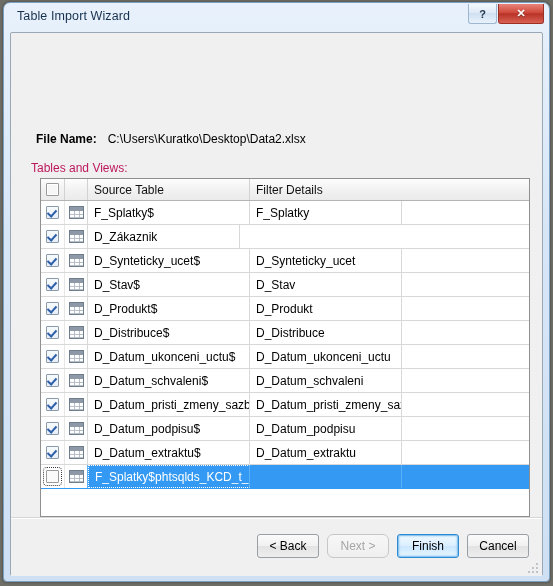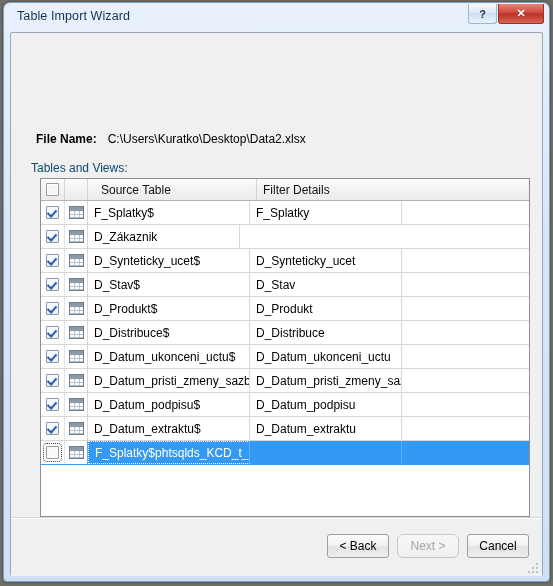--- a/index.html
+++ b/index.html
@@ -116,21 +116,21 @@
     color: #000;
     white-space: nowrap;
   }
   .filename-row .lbl { font-weight: bold; }
   .filename-row .val { margin-left: 11px; }
 
   .tv-label {
     position: absolute;
     left: 20px; top: 69px;
     font-size: 12px;
-    color: #0c4a6e;
+    color: #be185d;
   }
 
   
   .grid {
     position: absolute;
     left: 29px; top: 86px;
     width: 490px; height: 339px;
     box-sizing: border-box;
     background: #ffffff;
     border: 1px solid #8f8f8f;
@@ -150,21 +150,21 @@
     align-items: center;
     font-size: 12px;
     color: #111;
     padding-left: 6px;
     position: relative;
     white-space: nowrap;
     overflow: hidden;
   }
   .gh.c-chk   { width: 24px; padding-left: 0; justify-content: center; }
   .gh.c-icon  { width: 23px; }
-  .gh.c-src   { width: 162px; margin-left: 7px; }
+  .gh.c-src   { width: 162px; }
   .gh.c-fr    { width: 152px; }
   .gh.c-fd    { width: 127px; border-right: none; }
 
   .head-chk {
     width: 13px; height: 13px;
     box-sizing: border-box;
     background: #f6f6f6;
     border: 1px solid #9a9a9a;
     border-radius: 1px;
     box-shadow: inset 0 0 0 1px #ffffff;
@@ -482,20 +482,36 @@
                   <span class="cell-chk checked"></span>
                 </div>
                 <div class="gc c-icon">
                   <span class="tbl-icon">
                     <i class="v1"></i>
                     <i class="v2"></i>
                     <i class="h1"></i>
                     <i class="h2"></i>
                   </span>
                 </div>
+                <div class="gc c-src">D_Datum_schvaleni$</div>
+                <div class="gc c-fr">D_Datum_schvaleni</div>
+                <div class="gc c-fd"></div>
+              </div>
+              <div class="grow">
+                <div class="gc c-chk">
+                  <span class="cell-chk checked"></span>
+                </div>
+                <div class="gc c-icon">
+                  <span class="tbl-icon">
+                    <i class="v1"></i>
+                    <i class="v2"></i>
+                    <i class="h1"></i>
+                    <i class="h2"></i>
+                  </span>
+                </div>
                 <div class="gc c-src">D_Datum_pristi_zmeny_sazby$</div>
                 <div class="gc c-fr">D_Datum_pristi_zmeny_sazby</div>
                 <div class="gc c-fd"></div>
               </div>
               <div class="grow">
                 <div class="gc c-chk">
                   <span class="cell-chk checked"></span>
                 </div>
                 <div class="gc c-icon">
                   <span class="tbl-icon">
@@ -547,20 +563,21 @@
         <div class="midbtn-row">
           <div class="btn">Select Related Tables</div>
           <div class="btn">Preview &amp; Filter</div>
         </div>
       </div>
 
       <div class="footer">
         <div class="footer-btns">
           <div class="btn">&lt; Back</div>
           <div class="btn disabled">Next &gt;</div>
+          <div class="btn default">Finish</div>
           <div class="btn">Cancel</div>
         </div>
         <div class="resize-grip">
           <span style="right:0;bottom:0"></span>
           <span style="right:4px;bottom:0"></span>
           <span style="right:8px;bottom:0"></span>
           <span style="right:0;bottom:4px"></span>
           <span style="right:4px;bottom:4px"></span>
           <span style="right:0;bottom:8px"></span>
         </div>

